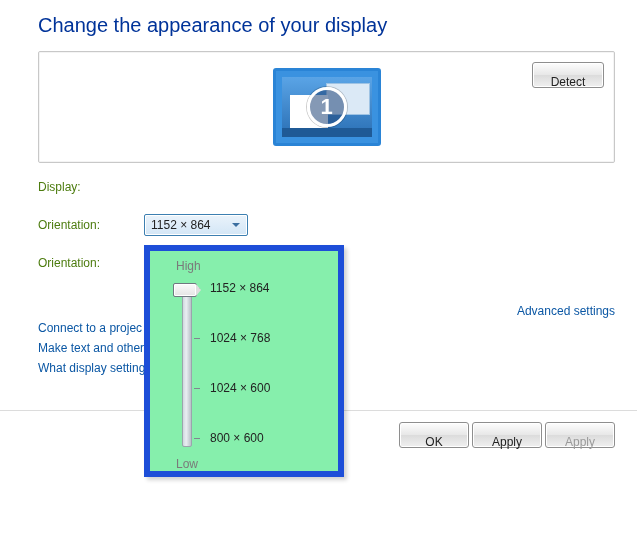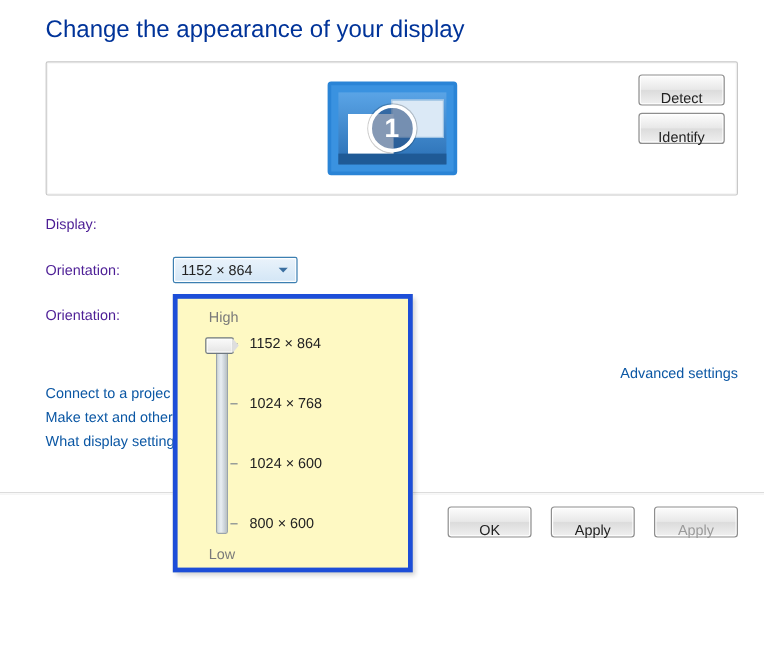--- a/index.html
+++ b/index.html
@@ -10,56 +10,55 @@
   .mon-outer{width:102px;height:72px;border:3px solid #2a84d6;border-radius:3px;background:#3a92e0;position:relative;display:block}
   .mon-inner{position:absolute;left:6px;top:6px;right:6px;bottom:6px;background:linear-gradient(#5aa4e6,#2a6fb4)}
   .mon-tb{position:absolute;left:0;right:0;bottom:0;height:9px;background:#1f5a96}
   .mon-win1{position:absolute;left:8px;top:18px;width:38px;height:34px;background:#fff}
   .mon-win2{position:absolute;left:44px;top:6px;width:42px;height:30px;background:#dbe9f6;border:1px solid #9ec3e4}
   .mon-num{position:absolute;left:50%;top:50%;transform:translate(-50%,-50%);width:34px;height:34px;border-radius:50%;background:rgba(32,70,120,.55);border:3px solid #fff;color:#fff;font-size:22px;font-weight:600;line-height:34px;text-align:center;box-shadow:0 0 0 1px rgba(0,0,0,.2)}
   .btn-stack{position:absolute;right:10px;top:10px;display:flex;flex-direction:column;gap:6px}
   .w7-btn{min-width:72px;height:21px;border:1px solid #8e8e8e;border-radius:3px;background:linear-gradient(#fdfdfd,#e8e8e8 48%,#dcdcdc 52%,#f0f0f0);font-family:inherit;font-size:12px;color:#222;padding:12px 12px;cursor:default;box-shadow:inset 0 0 0 1px #fff}
   .w7-btn:disabled{color:#9a9a9a}
   .form-row{display:flex;align-items:center;height:28px;margin-top:10px}
-  .form-label{width:106px;color:#4c1d95}
+  .form-label{width:106px;color:#4d7c0f}
   .dropdown{height:20px;border:1px solid #8e8e8e;border-radius:2px;background:linear-gradient(#fdfdfd,#e9e9e9);display:inline-flex;align-items:center;padding:0 4px 0 6px;font-size:12px;position:relative;cursor:default}
   .dropdown .dd-text{white-space:nowrap}
   .dropdown .dd-arrow{margin-left:6px;width:14px;height:14px;display:inline-flex;align-items:center;justify-content:center}
   .dd-arrow svg{display:block}
   #display-dd{width:182px;justify-content:space-between}
   #res-dd{width:92px;justify-content:space-between;border-color:#3c7fb1;background:linear-gradient(#eaf3fb,#d3e6f6);box-shadow:inset 0 0 0 1px #fff}
   .adv-link{position:absolute;right:22px;top:304px;color:#0b57a4;cursor:default}
   .links{margin-top:44px}
   .links div{color:#0b57a4;margin:6px 0;cursor:default}
   .hr{position:absolute;left:0;right:0;top:410px;height:1px;background:#dcdcdc;border-bottom:1px solid #fff}
-  .action-row{position:absolute;right:22px;top:422px;display:flex;gap:16px}
+  .action-row{position:absolute;right:22px;top:422px;display:flex;gap:3px}
   .action-row .w7-btn{min-width:70px}
   
-  .popup{position:absolute;left:144px;top:245px;width:200px;height:232px;background:#fef9c3;border:4px solid #1d4ed8;box-shadow:3px 3px 4px rgba(0,0,0,.18);z-index:10;padding:8px 12px 10px 22px;box-sizing:border-box}
+  .popup{position:absolute;left:144px;top:245px;width:200px;height:232px;background:#86efac;border:6px solid #1d4ed8;box-shadow:3px 3px 4px rgba(0,0,0,.18);z-index:10;padding:8px 12px 10px 22px;box-sizing:border-box}
   .pop-label{color:#7a7a7a;font-size:12px;margin-left:4px}
   .pop-body{display:flex;height:180px;margin-top:2px}
   .track-col{width:30px;position:relative}
   .track{position:absolute;left:10px;top:10px;width:8px;height:160px;background:linear-gradient(90deg,#cfd8df,#e9eef2 40%,#b8c1c8);border:1px solid #9aa4ad;border-radius:2px}
   .tick{position:absolute;left:22px;width:6px;height:1px;background:#7f8890}
   .thumb{position:absolute;left:1px;width:22px;height:12px;background:linear-gradient(#fbfbfb,#e4e4e4);border:1px solid #6f7880;border-radius:2px;box-shadow:inset 0 0 0 1px #fff}
   .thumb::after{content:"";position:absolute;right:-5px;top:0;width:0;height:0;border-top:6px solid transparent;border-bottom:6px solid transparent;border-left:5px solid #dedede}
   .res-labels{position:relative;flex:1}
   .res-labels span{position:absolute;left:8px;font-size:12px;color:#222;white-space:nowrap}
 </style>
 </head>
 <body>
 
 <div class="page">
 
   <div class="title">Change the appearance of your display</div>
 
   <div class="monitor-area">
     <div class="btn-stack">
       <button class="w7-btn">Detect</button>
-      <button class="w7-btn">Identify</button>
     </div>
     <div class="monitor-graphic">
       <span class="mon-outer">
         <span class="mon-inner">
           <span class="mon-win2"></span>
           <span class="mon-win1"></span>
           <span class="mon-tb"></span>
         </span>
         <span class="mon-num">1</span>
       </span>

